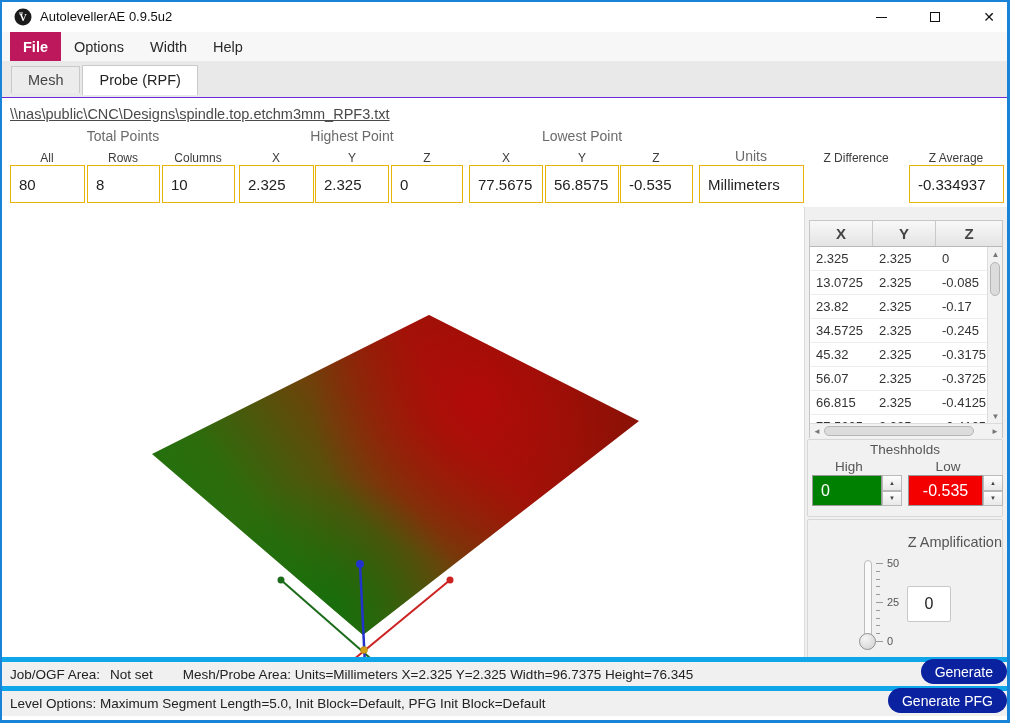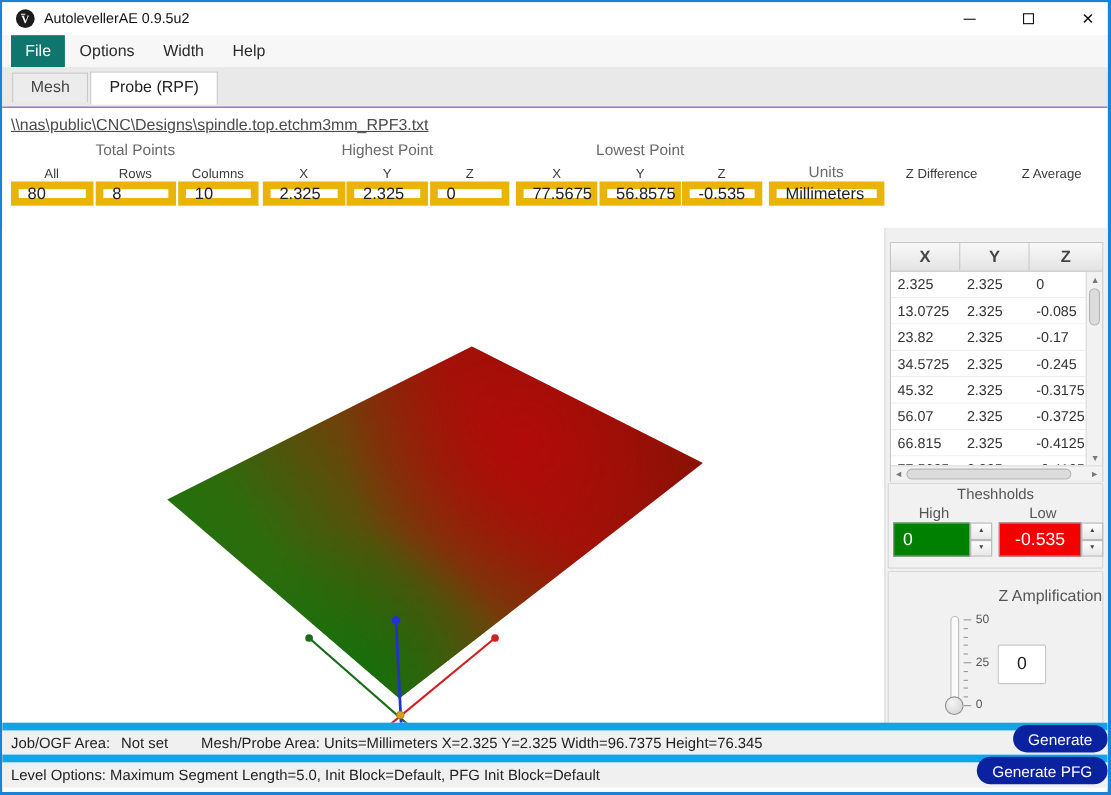--- a/index.html
+++ b/index.html
@@ -15,31 +15,31 @@
   .app-icon { position:absolute; left:12px; top:6px; width:18px; height:18px; }
   .title-text { position:absolute; left:38px; top:7px; font-size:13px; color:#111; }
   .win-controls { position:absolute; right:10px; top:0; height:30px; display:flex; align-items:center; gap:38px; }
   .wc { width:16px; height:16px; display:flex; align-items:center; justify-content:center; color:#111; cursor:default; }
   .wc-min i { display:block; width:11px; height:0; border-top:1px solid #111; }
   .wc-max i { display:block; width:10px; height:10px; border:1px solid #111; }
   .wc-close { font-size:14px; line-height:14px; }
   
   .menubar { position:absolute; left:0; top:30px; width:100%; height:29px; background:#f7f7f7; display:flex; align-items:stretch; padding-left:8px; }
   .menu-item { display:flex; align-items:center; padding:0 13px; font-size:14.5px; color:#2a2a2a; }
-  .menu-item.active { background:#0f766e; color:#fff; }
+  .menu-item.active { background:#be185d; color:#fff;font-weight:bold; }
   
   .tabstrip { position:absolute; left:0; top:59px; width:100%; height:37px; background:#e9e9e9; border-bottom:1px solid #6d28d9; display:flex; align-items:center; padding-left:9px; }
   .tab { height:27px; display:flex; align-items:center; padding:0 16px; font-size:14.5px; color:#444; background:#ececec; border:1px solid #c9c9c9; border-bottom:none; margin-right:2px; }
   .tab.active { background:#fff; height:30px; color:#222; margin-bottom:-1px; z-index:3; }
   
   .content { position:absolute; left:0; top:96px; width:100%; height:565px; background:#fff; }
   .pathlink { position:absolute; left:8px; top:8px; font-size:14.5px; color:#4a4a4a; text-decoration:underline; cursor:pointer; }
   .grouplabel { position:absolute; top:30px; transform:translateX(-50%); font-size:14px; color:#6a6a6a; white-space:nowrap; }
   .sublabel  { position:absolute; top:53px; transform:translateX(-50%); font-size:12px; color:#3c3c3c; white-space:nowrap; }
-  .field { position:absolute; top:67px; height:22px; background:#fff; border:7px solid #eab308; font-size:15px; color:#222; display:flex; align-items:center; padding-left:8px; }
+  .field { position:absolute; top:67px; height:38px; background:#fff; border:1px solid #eab308; font-size:15px; color:#222; display:flex; align-items:center; padding-left:8px; }
   
   .viewport { position:absolute; left:0; top:109px; width:801px; height:456px; background:#fff; }
   
   .rpanel { position:absolute; left:802px; top:109px; width:203px; height:456px; background:#f0f0f0; border-left:1px solid #dcdcdc; }
   .ptable { position:absolute; left:4px; top:13px; width:194px; height:218px; background:#fff; border:1px solid #c6c6c6; }
   .thead { display:flex; height:26px; background:linear-gradient(#f8f8f8,#e4e4e4); border-bottom:1px solid #b9b9b9; }
   .th { font-size:15px; font-weight:bold; color:#444; display:flex; align-items:center; justify-content:center; border-right:1px solid #c9c9c9; }
   .th.x{width:63px;} .th.y{width:63px;} .th.z{width:66px; border-right:none;}
   .tbody { position:relative; height:176px; overflow:hidden; }
   .trow { display:flex; height:24px; border-bottom:1px solid #ededed; background:#fff; }
@@ -58,21 +58,21 @@
   .spinbtn { flex:1; background:linear-gradient(#fdfdfd,#e8e8e8); border:1px solid #b9b9b9; font-size:6px; color:#444; display:flex; align-items:center; justify-content:center; }
   .zamp-title { text-align:right; font-size:14.5px; color:#555; margin-top:14px; }
   .slider-track { position:absolute; left:56px; top:40px; width:8px; height:84px; background:#fafafa; border:1px solid #bdbdbd; border-radius:4px; }
   .slider-knob { position:absolute; left:51px; top:113px; width:17px; height:17px; border-radius:50%; background:radial-gradient(circle at 35% 30%, #f5f5f5, #d0d0d0); border:1px solid #909090; }
   .tick { position:absolute; left:68px; height:0; border-top:1px solid #999; }
   .tick.major { width:7px; }
   .tick.minor { width:4px; }
   .ticklabel { position:absolute; left:79px; font-size:11px; color:#555; }
   .zamp-field { position:absolute; left:99px; top:66px; width:44px; height:36px; background:#fff; border:1px solid #c8c8c8; border-radius:2px; font-size:16px; color:#222; display:flex; align-items:center; justify-content:center; }
   
-  .statusbar { position:absolute; left:0; width:100%; background:#f0f0f0; border-top:7px solid #0ea5e9; display:flex; align-items:center; padding-left:8px; font-size:13.5px; color:#222; }
+  .statusbar { position:absolute; left:0; width:100%; background:#f0f0f0; border-top:5px solid #0ea5e9; display:flex; align-items:center; padding-left:8px; font-size:13.5px; color:#222; }
   .sb1 { top:559px; height:29px; }
   .sb2 { top:588px; height:30px; }
   .sb-gap { display:inline-block; width:30px; }
   .sb-sm-gap { display:inline-block; width:10px; }
   .pillbtn { position:absolute; right:0px; height:25px; background:#0a21a0; color:#fff; font-size:14px; border:none; border-radius:13px; padding:0 14px; display:flex; align-items:center; cursor:pointer; font-family:"Liberation Sans", sans-serif; }
   .btn-autolevel { top:561px; }
   .btn-pfg { top:590px; }
 </style>
 </head>
 <body>
@@ -133,20 +133,21 @@
     <div class="field" style="left:8px;   width:75px;">80</div>
     <div class="field" style="left:85px;  width:73px;">8</div>
     <div class="field" style="left:160px; width:73px;">10</div>
     <div class="field" style="left:237px; width:75px;">2.325</div>
     <div class="field" style="left:313px; width:74px;">2.325</div>
     <div class="field" style="left:389px; width:72px;">0</div>
     <div class="field" style="left:467px; width:74px;">77.5675</div>
     <div class="field" style="left:543px; width:74px;">56.8575</div>
     <div class="field" style="left:618px; width:73px;">-0.535</div>
     <div class="field" style="left:697px; width:105px;">Millimeters</div>
+    <div class="field" style="left:907px; width:95px;">-0.334937</div>
 
     <svg class="viewport" viewBox="0 0 801 456" preserveAspectRatio="none">
       <defs>
         <linearGradient id="surf" gradientUnits="userSpaceOnUse" x1="160" y1="420" x2="545" y2="140">
           <stop offset="0" stop-color="#117a0c"></stop>
           <stop offset="0.30" stop-color="#2e6b0d"></stop>
           <stop offset="0.55" stop-color="#6e420a"></stop>
           <stop offset="0.78" stop-color="#9a1507"></stop>
           <stop offset="1" stop-color="#8a1206"></stop>
         </linearGradient>

